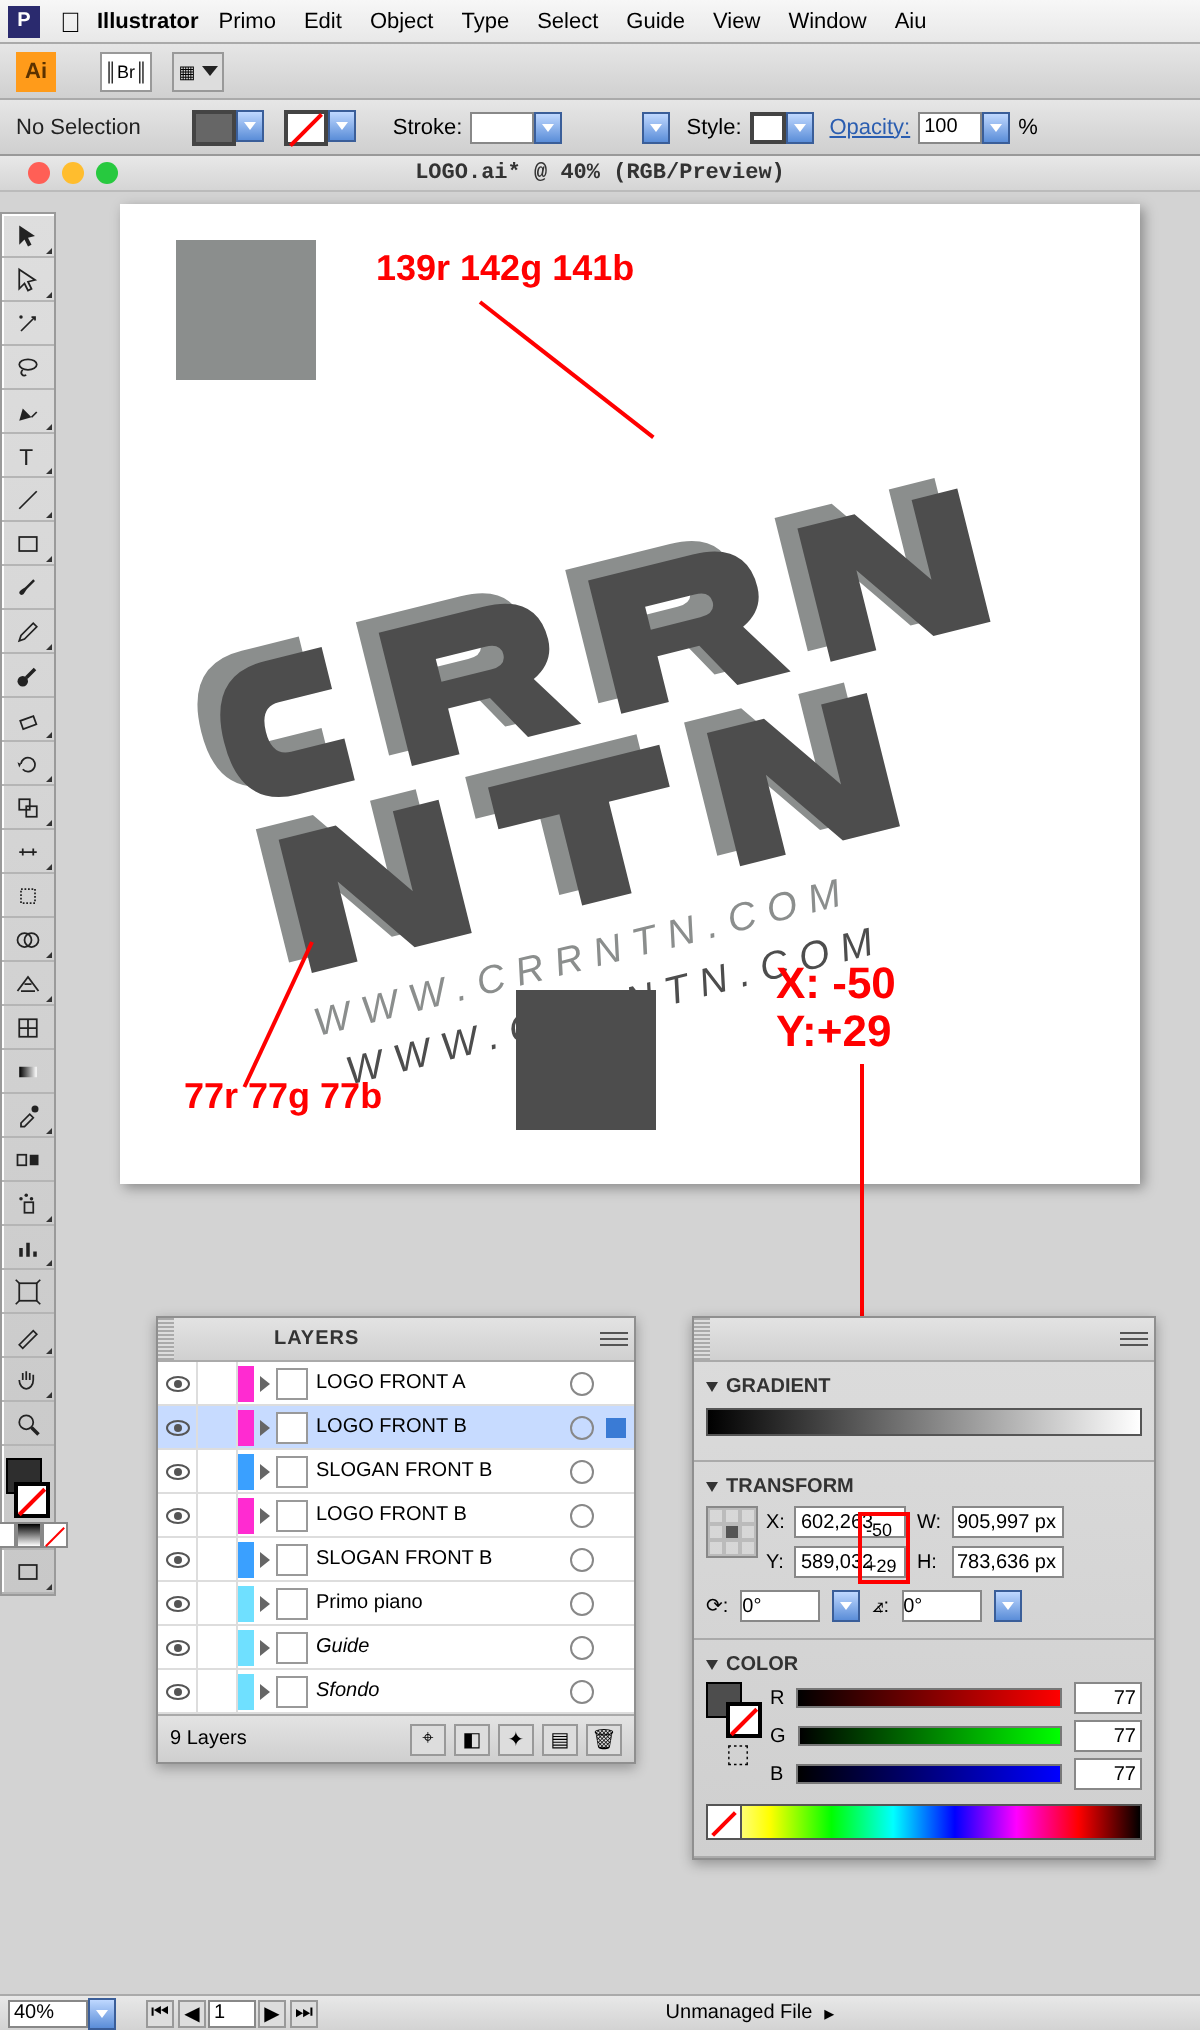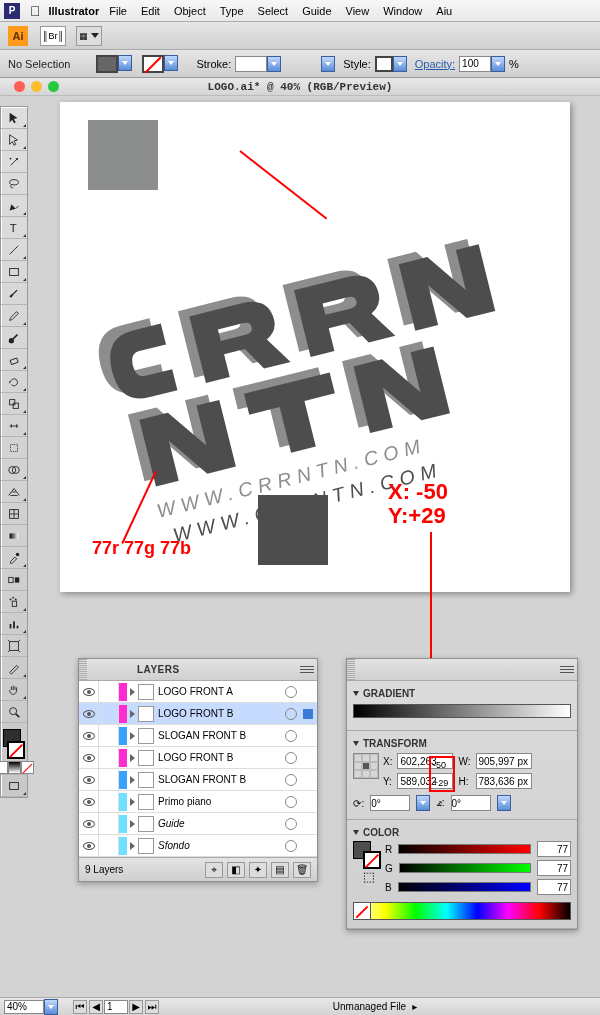--- a/index.html
+++ b/index.html
@@ -7,21 +7,21 @@
 
 
 .mac-menubar { height: 22px; background: linear-gradient(#f7f7f7,#e8e8e8); display: flex; align-items: center; padding-left: 4px; border-bottom: 1px solid #aaa; }
 .mac-menubar .ps-icon { width: 16px; height: 16px; background: #2a2a6e; color:#fff; font-weight:bold; font-size:10px; text-align:center; line-height:16px; margin-right:6px; }
 .mac-menubar .apple { font-size: 14px; margin: 0 8px 0 4px; }
 .mac-menubar .app-name { font-weight: bold; margin-right: 10px; }
 .mac-menubar span.item { margin-right: 14px; }
 
 
 .app-topbar { height: 28px; background: linear-gradient(#e6e6e6,#d0d0d0); display: flex; align-items: center; padding-left: 8px; border-bottom: 1px solid #aaa; }
-.ai-app-icon { width: 20px; height: 20px; background: #ff9b1a; color:#5b3200; font-weight:bold; font-size:11px; text-align:center; line-height:20px; margin-right: 12px; }
+.ai-app-icon { width: 20px; height: 20px; background: #ff9b1a; color:#5b3200; font-weight:bold; font-size:11px; text-align:center; line-height:20px; margin-right: 22px; }
 .app-topbar .mode-btn { width: 26px; height: 20px; border: 1px solid #999; background: #fff; margin-right: 10px; font-size:9px; display:flex; align-items:center; justify-content:center; }
 .app-topbar .mode-btn.dk { background:#ddd; }
 .dropdown-arrow { width:0;height:0;border-left:4px solid transparent;border-right:4px solid transparent;border-top:5px solid #222; margin-left:3px; }
 
 
 .control-bar { height: 28px; background: linear-gradient(#e6e6e6,#cfcfcf); display:flex; align-items:center; padding: 0 8px; border-bottom: 1px solid #999; }
 .control-bar .sel-label { margin-right: 26px; color:#222; }
 .swatch-pair { display:flex; margin-right: 10px; }
 .swatch-fill { width: 22px; height: 18px; background:#666; border:2px solid #444; }
 .swatch-stroke { width: 22px; height: 18px; border:2px solid #444; background:#fff; position:relative; }
@@ -121,21 +121,21 @@
 .nav-btn { width:14px; height:14px; border:1px solid #999; background:#ddd; display:flex; align-items:center; justify-content:center; margin:0 1px; }
 .statusbar .spacer { flex:1; }
 </style>
 </head>
 <body>
 
 <div class="mac-menubar">
   <div class="ps-icon">P</div>
   <span class="apple"></span>
   <span class="app-name">Illustrator</span>
-  <span class="item">File</span>
+  <span class="item">Primo</span>
   <span class="item">Edit</span>
   <span class="item">Object</span>
   <span class="item">Type</span>
   <span class="item">Select</span>
   <span class="item">Guide</span>
   <span class="item">View</span>
   <span class="item">Window</span>
   <span class="item">Aiu</span>
 </div>
 
@@ -424,20 +424,21 @@
               <path d="M165 120 h90 v22 h-32 v48 h-26 v-48 h-32 z"></path>
               <path d="M280 120 h30 l30 42 v-42 h24 v70 h-30 l-30 -42 v42 h-24 z"></path>
             </g>
 
             <text x="60" y="320" font-size="20" font-family="Arial" font-style="italic" fill="#8b8e8d" letter-spacing="6">WWW.CRRNTN.COM</text>
             <text x="70" y="348" font-size="20" font-family="Arial" font-style="italic" fill="#4d4d4d" letter-spacing="6">WWW.CRRNTN.COM</text>
           </g>
         </svg>
         <div class="gray-sq2"></div>
 
+        <div class="annot" style="left:110px; top:4px; font-size:18px">139r 142g 141b</div>
         <div class="annot-line" style="left:162px; top:30px; width:110px; transform:rotate(38deg)"></div>
         <div class="annot" style="left:14px; top:418px; font-size:18px">77r 77g 77b</div>
         <div class="annot-line" style="left:78px; top:350px; width:80px; transform:rotate(115deg)"></div>
         <div class="annot big" style="left:310px; top:360px; white-space:pre; line-height:1.1">X: -50
 Y:+29</div>
         <div class="annot-line" style="left:352px; top:412px; width:2px; height:230px; border-top:none; border-left:2px solid #ff0000"></div>
       </div>
     </div>
   </div>
 

